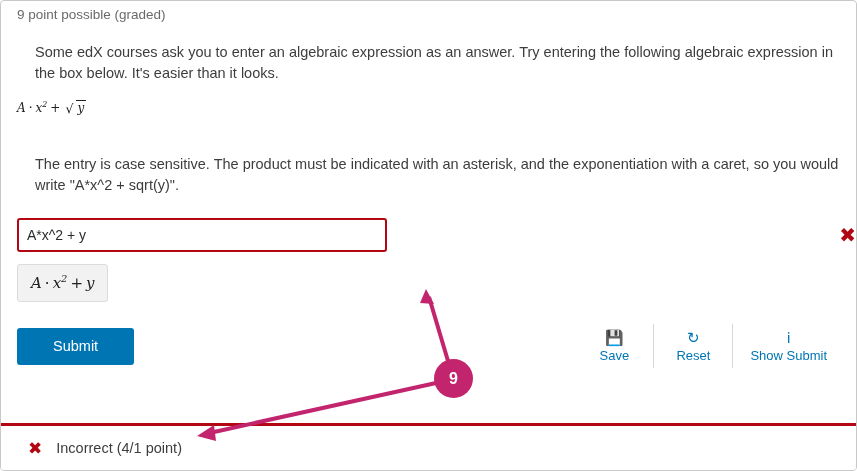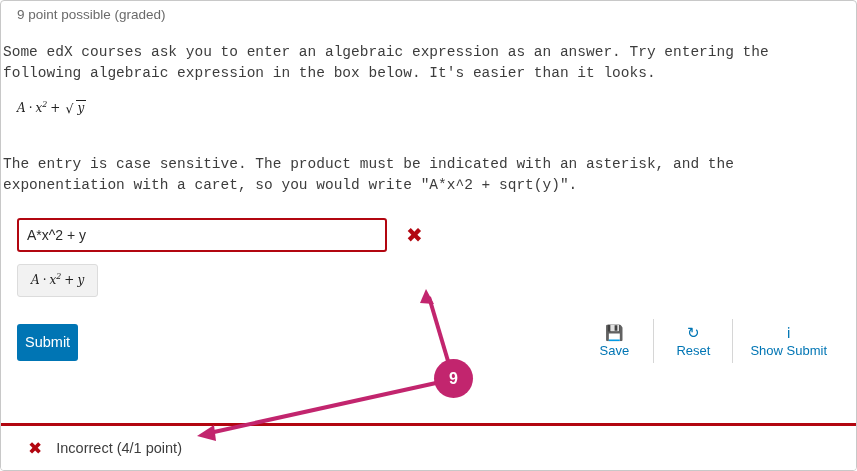--- a/index.html
+++ b/index.html
@@ -36,23 +36,22 @@
   }
   .problem-points {
     font-size: 13.5px;
     color: #6a6a6a;
     margin: 6px 0 0 16px;
   }
   .para {
     font-size: 14.5px;
     line-height: 21px;
     color: #3d3d3d;
-    margin: 20px 16px 0 2px;
+    margin: 20px 16px 0 34px;
     max-width: 828px;
-    font-family: Liberation Mono, monospace;
   }
   .mathline {
     margin: 16px 0 0 16px;
     font-family: "DejaVu Serif", serif;
     font-style: italic;
     font-size: 12px;
     color: #202020;
     height: 34px;
   }
   .math-inline {
@@ -86,20 +85,21 @@
   .sqrt .radicand {
     display: inline-block;
     border-top: 1px solid #202020;
     padding: 0 2px 0 1px;
   }
   .answer-row {
     position: relative;
     margin: 22px 0 0 16px;
     display: flex;
     align-items: center;
+    justify-content: space-between;
   }
   .answer-input {
     width: 370px;
     height: 34px;
     box-sizing: border-box;
     border: 2px solid #b20610;
     border-radius: 3px;
     padding: 4px 8px;
     font-size: 14px;
     font-family: "Liberation Sans", sans-serif;
@@ -115,39 +115,39 @@
     line-height: 1;
     font-family: "DejaVu Sans", sans-serif;
   }
   .preview-box {
     display: inline-block;
     margin: 12px 0 0 16px;
     background: #f2f2f2;
     border: 1px solid #dcdcdc;
     border-radius: 3px;
     padding: 7px 13px 9px 13px;
-    font-size: 12px;
+    font-size: 15px;
     color: #202020;
   }
   .action-bar {
     position: relative;
     margin: 22px 0 0 0;
     height: 46px;
     display: flex;
     align-items: center;
   }
   .submit-btn {
     margin-left: 16px;
     background: #0075b4;
     color: #ffffff;
     border: none;
     border-radius: 3px;
     font-size: 14.5px;
     font-family: "Liberation Sans", sans-serif;
-    padding: 0 8px;
+    padding: 0 36px;
     height: 37px;
     line-height: 37px;
     cursor: pointer;
   }
   .attempts {
     margin-left: 16px;
     font-size: 14px;
     color: #555555;
   }
   .right-actions {

